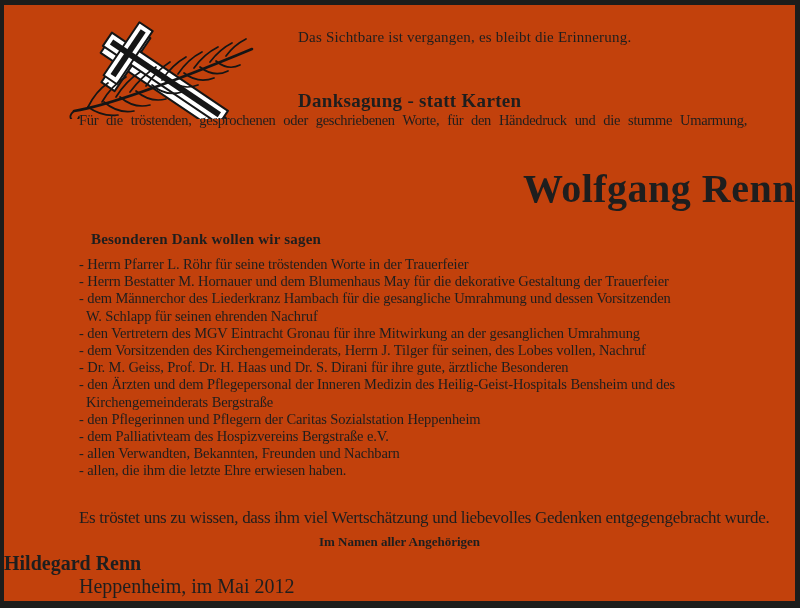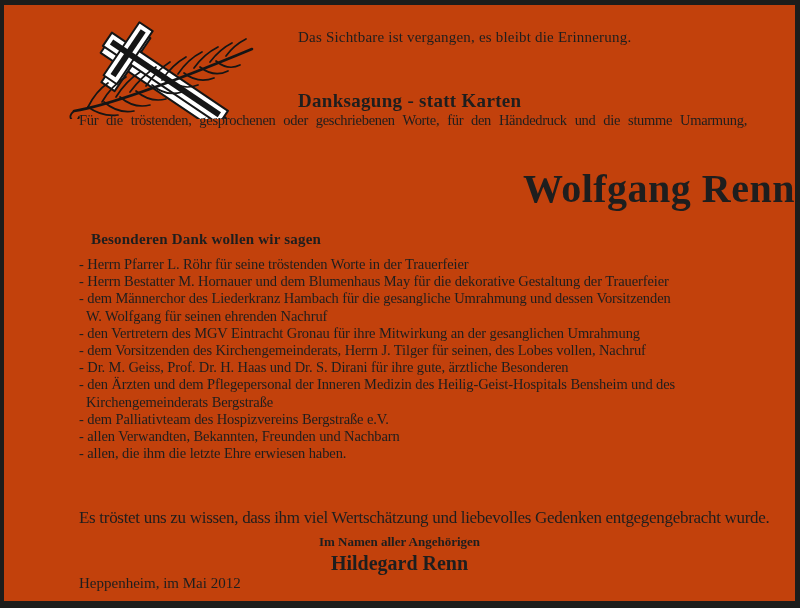--- a/index.html
+++ b/index.html
@@ -105,29 +105,29 @@
     width: 100%;
     text-align: center;
     font-size: 13px;
     font-weight: bold;
   }
   .signature {
     position: absolute;
     left: 0;
     top: 547px;
     width: 100%;
-    text-align: center;
+    text-align: left;
     font-size: 20px;
     font-weight: bold;
   }
   .place-date {
     position: absolute;
     left: 75px;
     top: 570px;
-    font-size: 15px;
+    font-size: 20px;
     white-space: nowrap;
   }
 </style>
 </head>
 <body>
 
 <div class="sheet">
 
   <svg class="art" viewBox="0 0 196 98" fill="none" stroke="#151515" stroke-linecap="round" stroke-linejoin="round">
 
@@ -165,26 +165,27 @@
   </div>
 
   <div class="name">Wolfgang Renn</div>
 
   <div class="thanks-heading">Besonderen Dank wollen wir sagen</div>
 
   <div class="thanks">
     <div class="tline">- Herrn Pfarrer L. Röhr für seine tröstenden Worte in der Trauerfeier</div>
     <div class="tline">- Herrn Bestatter M. Hornauer und dem Blumenhaus May für die dekorative Gestaltung der Trauerfeier</div>
     <div class="tline">- dem Männerchor des Liederkranz Hambach für die gesangliche Umrahmung und dessen Vorsitzenden</div>
-    <div class="tline cont">W. Wolfgang für seinen ehrenden Nachruf</div>
+    <div class="tline cont">W. Schlapp für seinen ehrenden Nachruf</div>
     <div class="tline">- den Vertretern des MGV Eintracht Gronau für ihre Mitwirkung an der gesanglichen Umrahmung</div>
     <div class="tline">- dem Vorsitzenden des Kirchengemeinderats, Herrn J. Tilger für seinen, des Lobes vollen, Nachruf</div>
     <div class="tline">- Dr. M. Geiss, Prof. Dr. H. Haas und Dr. S. Dirani für ihre gute, ärztliche Besonderen</div>
     <div class="tline">- den Ärzten und dem Pflegepersonal der Inneren Medizin des Heilig-Geist-Hospitals Bensheim und des</div>
     <div class="tline cont">Kirchengemeinderats Bergstraße</div>
+    <div class="tline">- den Pflegerinnen und Pflegern der Caritas Sozialstation Heppenheim</div>
     <div class="tline">- dem Palliativteam des Hospizvereins Bergstraße e.V.</div>
     <div class="tline">- allen Verwandten, Bekannten, Freunden und Nachbarn</div>
     <div class="tline">- allen, die ihm die letzte Ehre erwiesen haben.</div>
   </div>
 
   <div class="closing">Es tröstet uns zu wissen, dass ihm viel Wertschätzung und liebevolles Gedenken entgegengebracht wurde.</div>
   <div class="on-behalf">Im Namen aller Angehörigen</div>
   <div class="signature">Hildegard Renn</div>
   <div class="place-date">Heppenheim, im Mai 2012</div>
 

